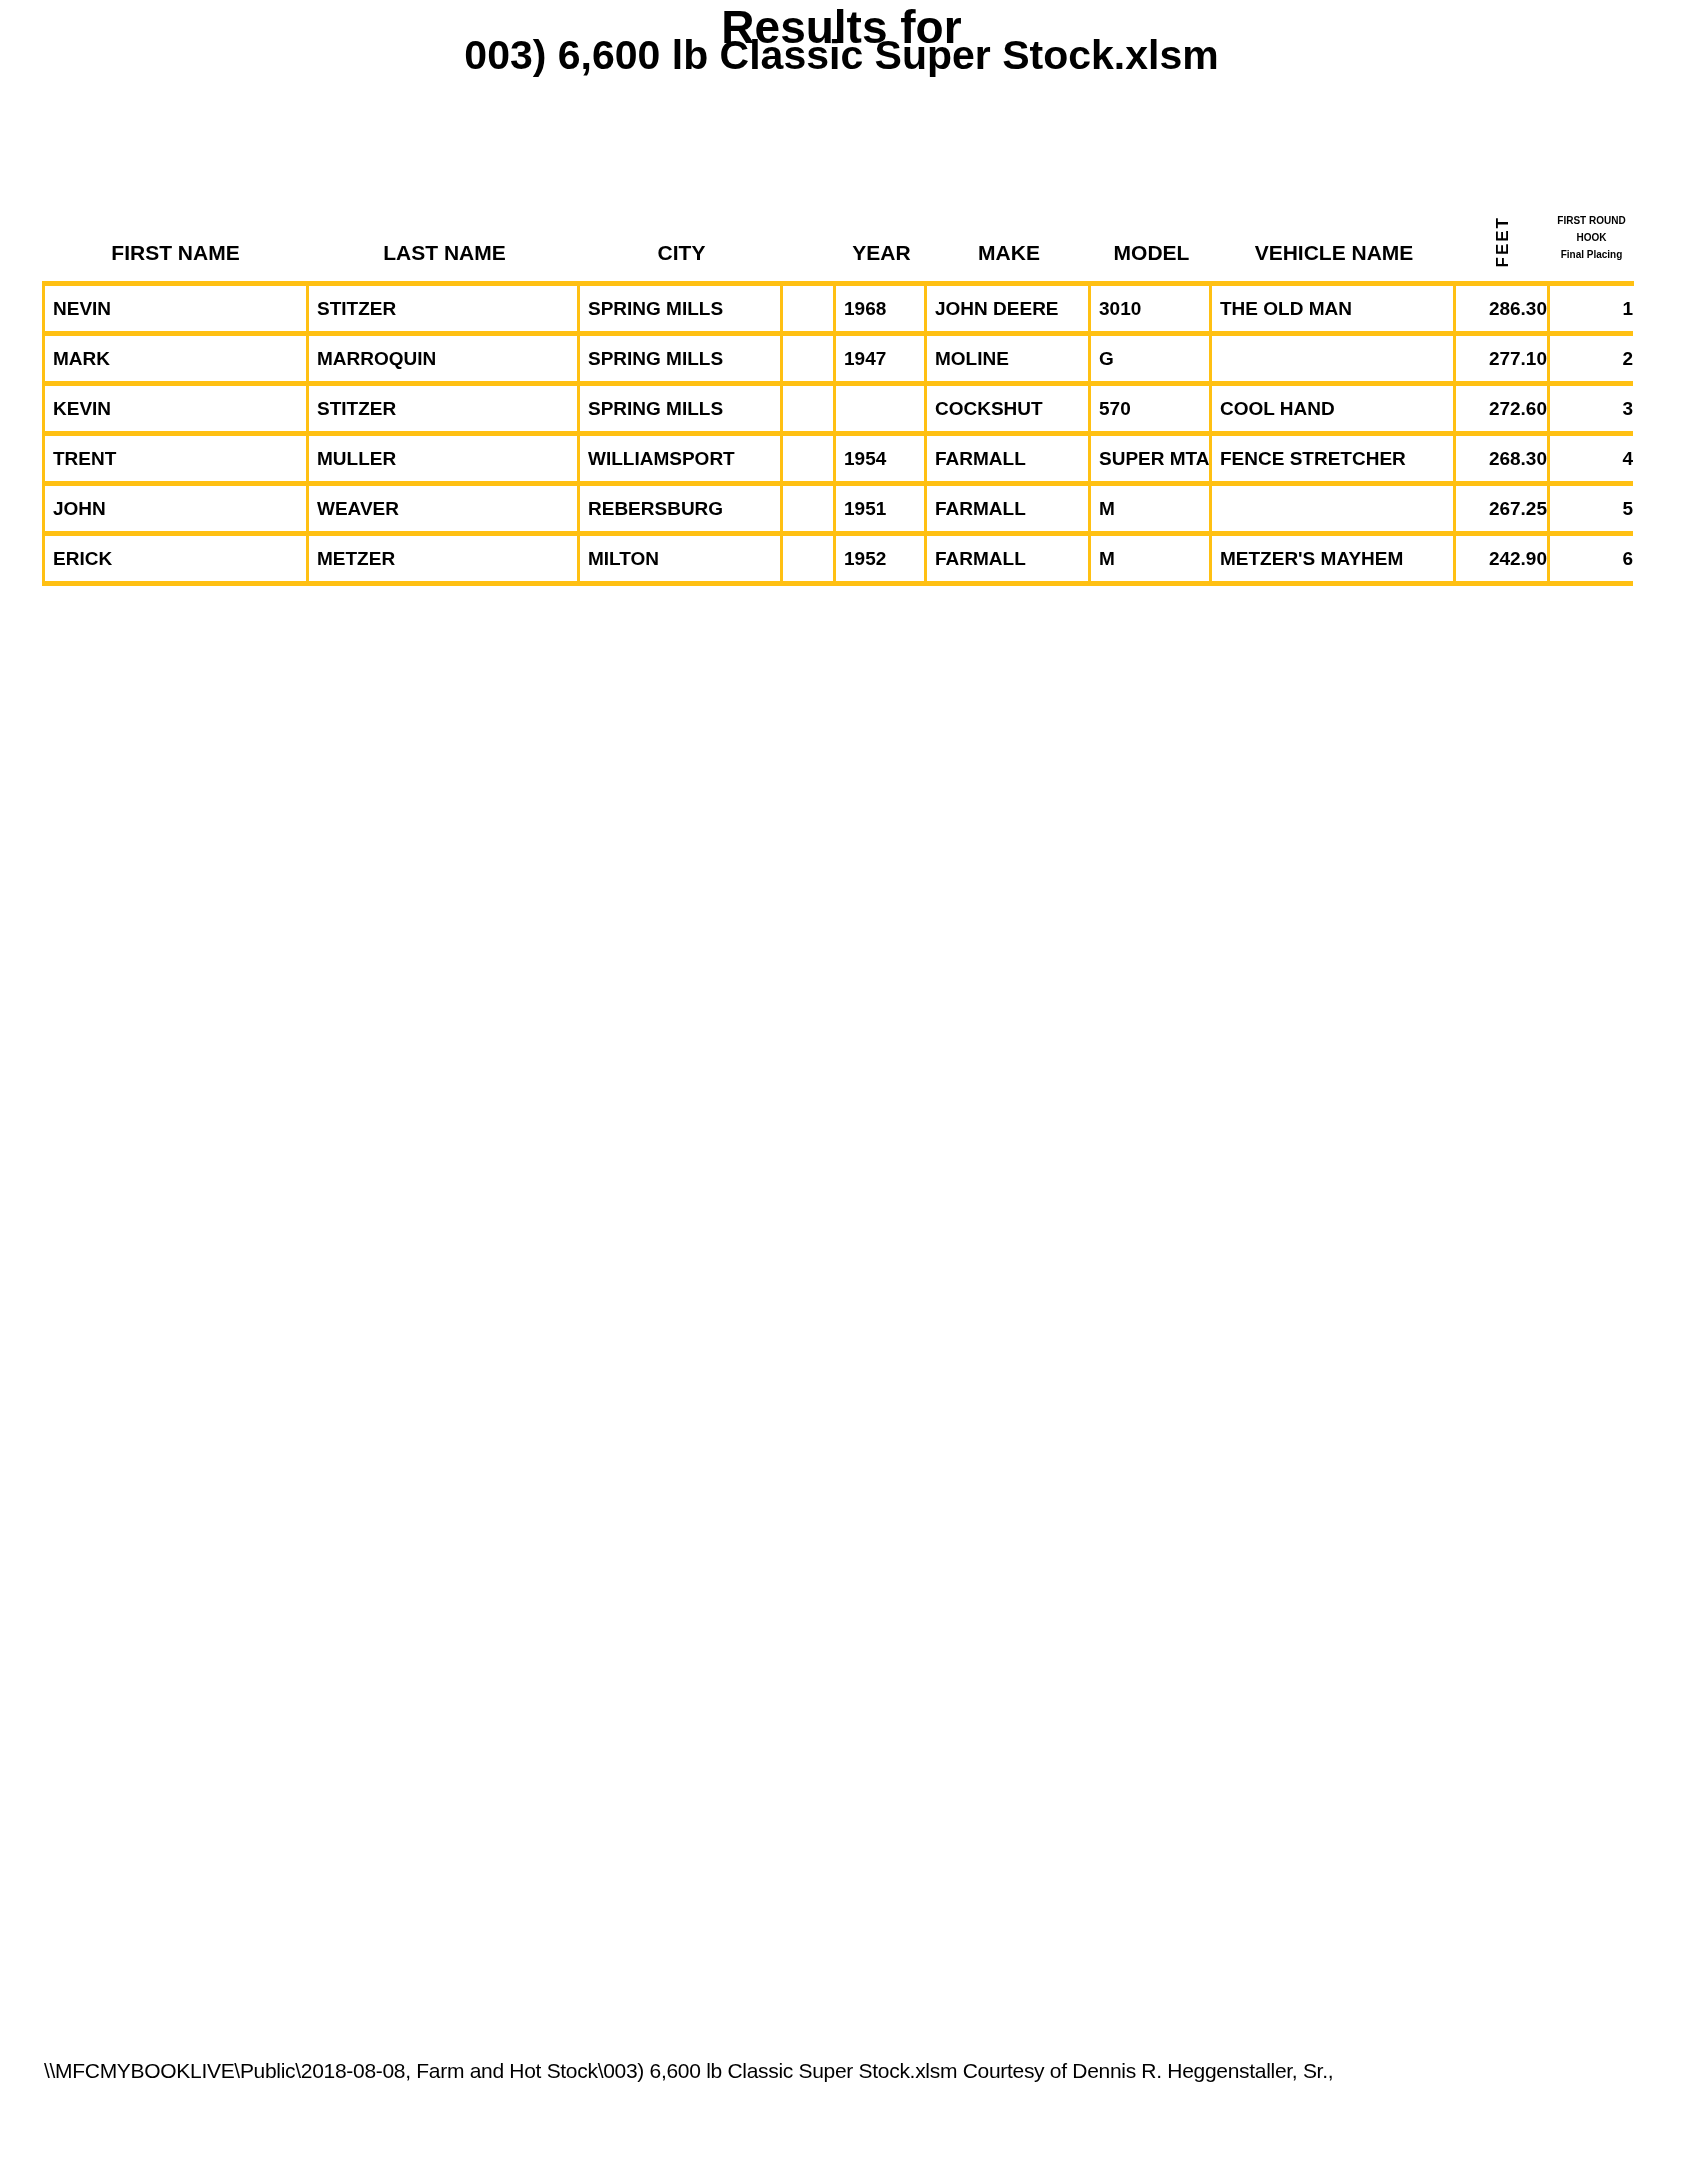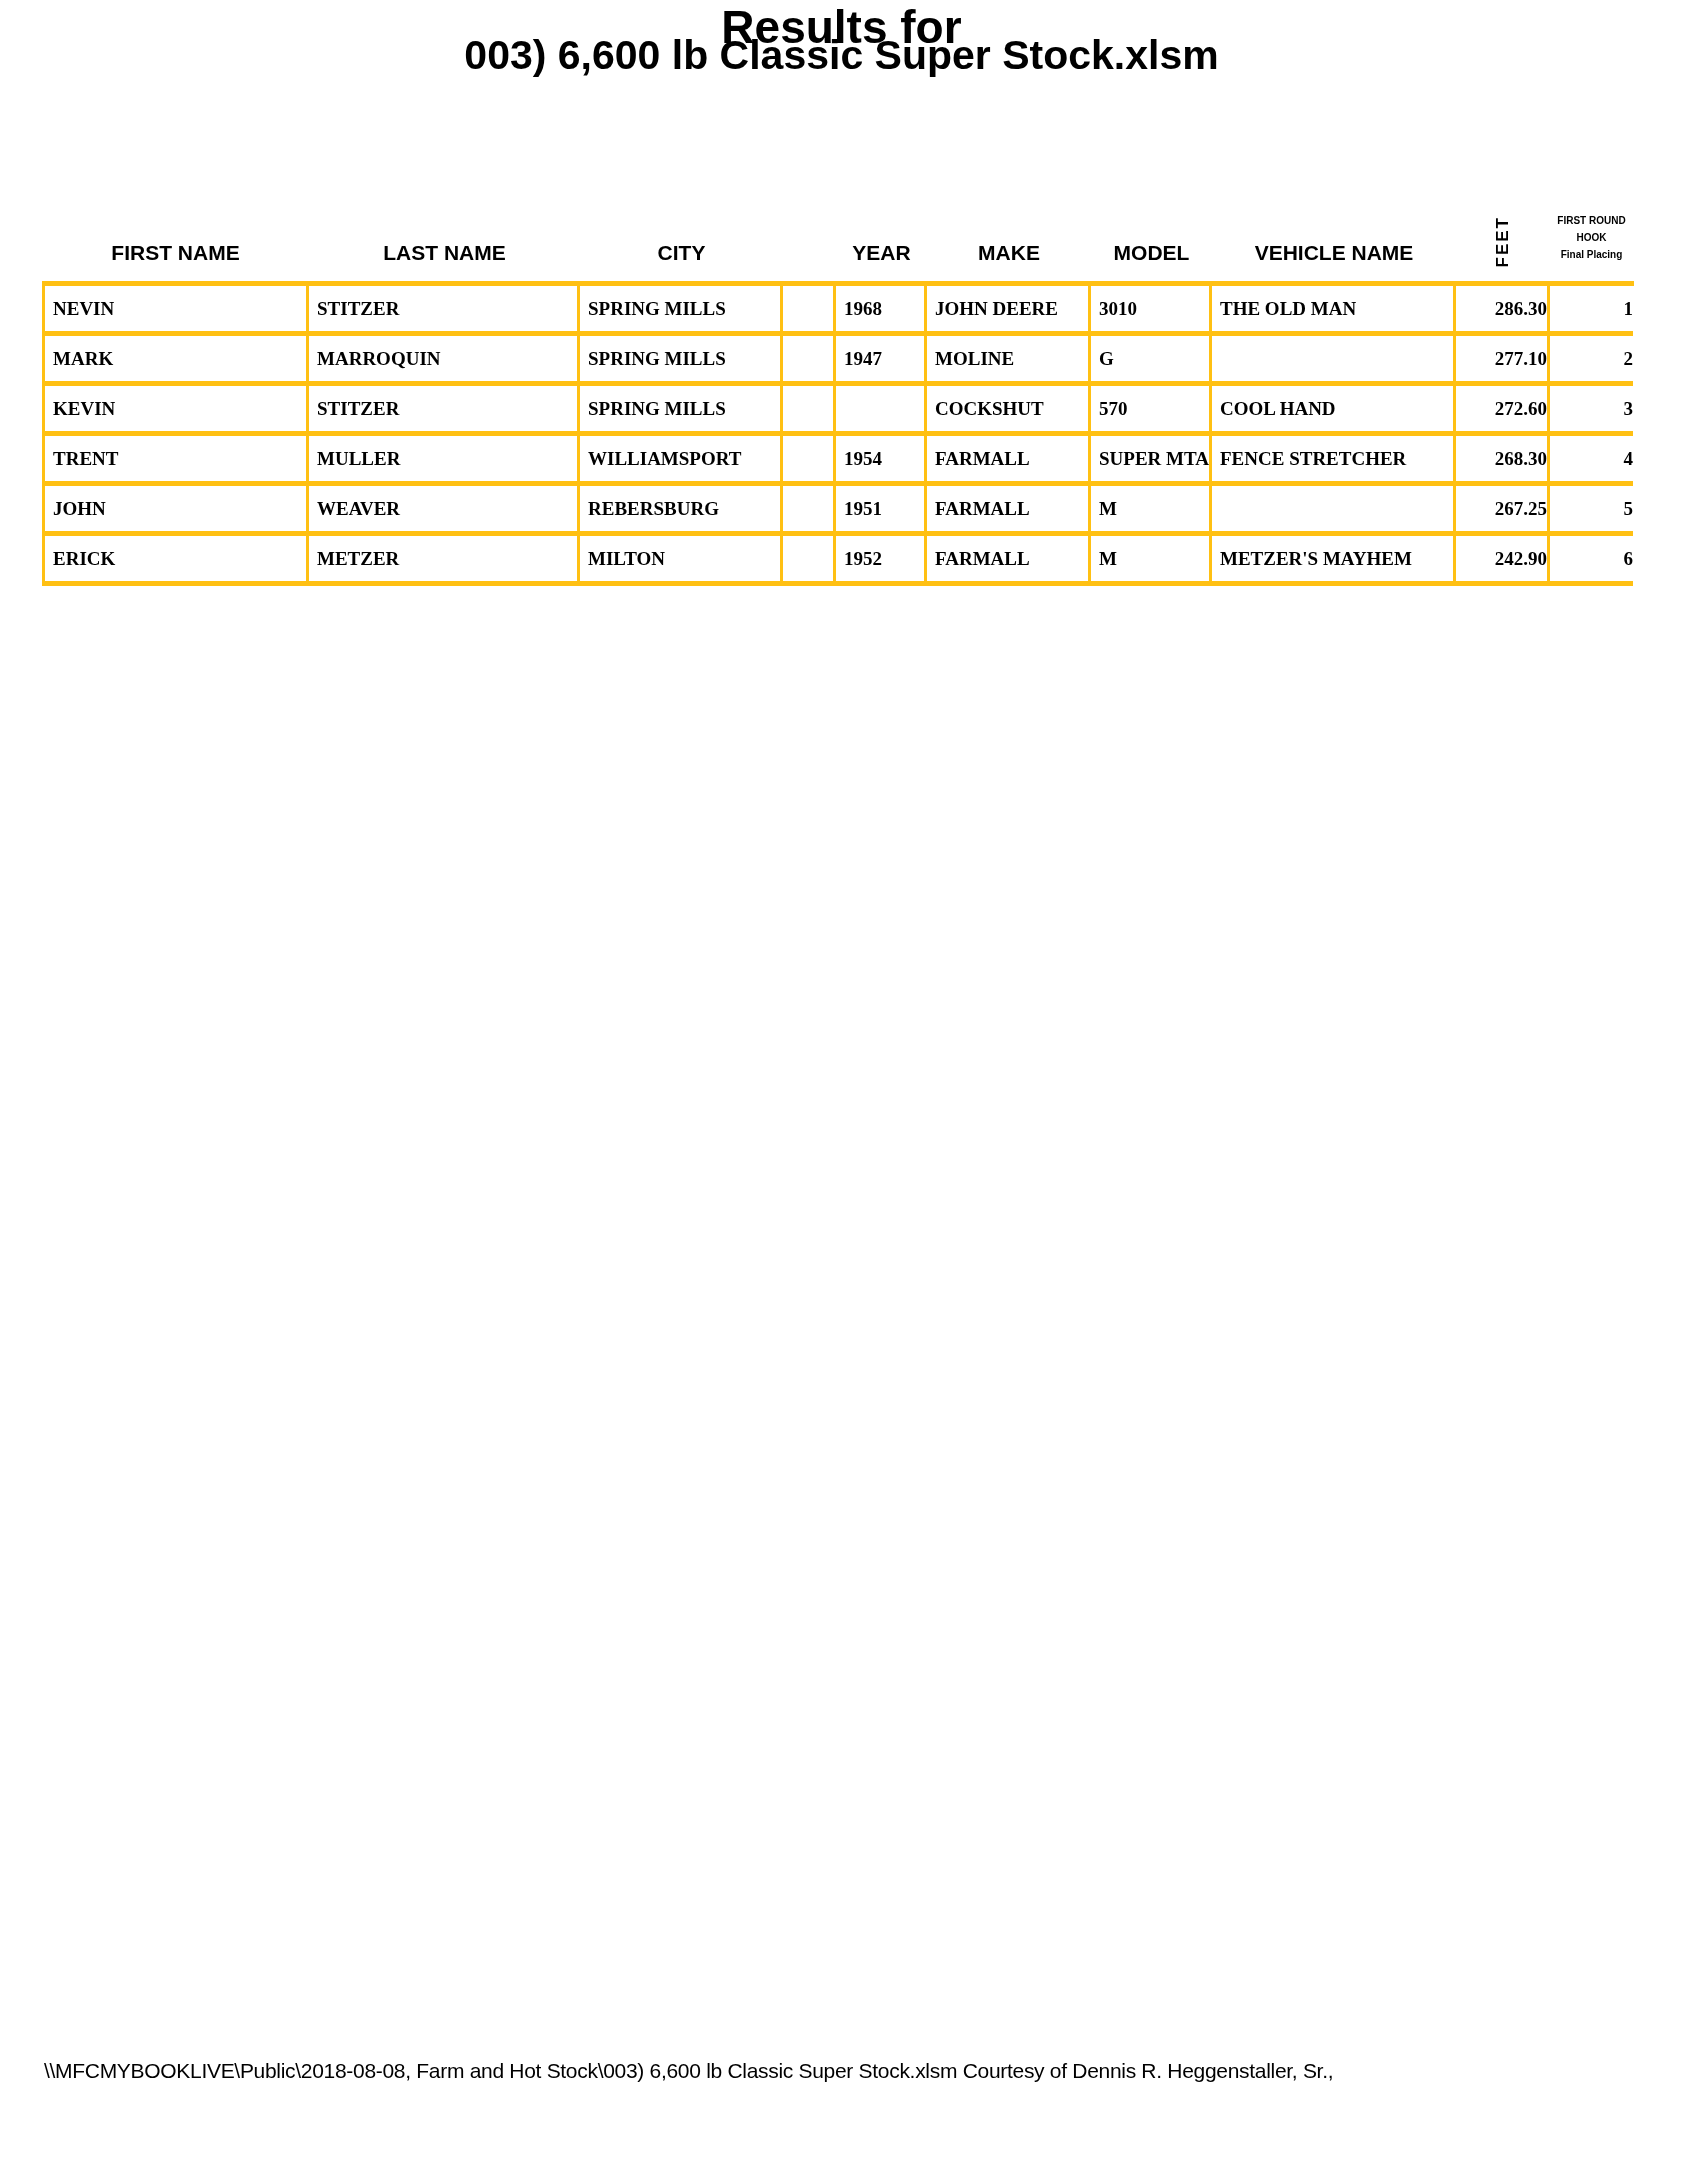--- a/index.html
+++ b/index.html
@@ -51,21 +51,20 @@
     padding-bottom:14px;
   }
   
   .grid{
     position:absolute; left:42px; top:281px; width:1592px;
     display:grid;
     grid-template-columns:267px 271px 203px 53px 91px 164px 121px 244px 94px 83px;
     grid-auto-rows:50px;
     border-top:5px solid #FFC013;
     box-sizing:border-box;
-    font-family:Liberation Serif, serif;
   }
   .cell{
     box-sizing:border-box;
     border-bottom:5px solid #FFC013;
     border-right:3px solid #FFC013;
     font-size:19px; font-weight:bold;
     line-height:46px;
     padding-left:8px;
     white-space:nowrap;
     overflow:hidden;

